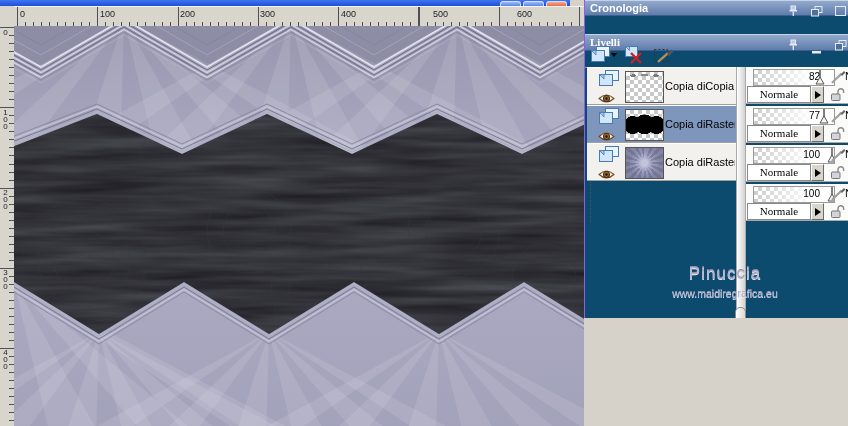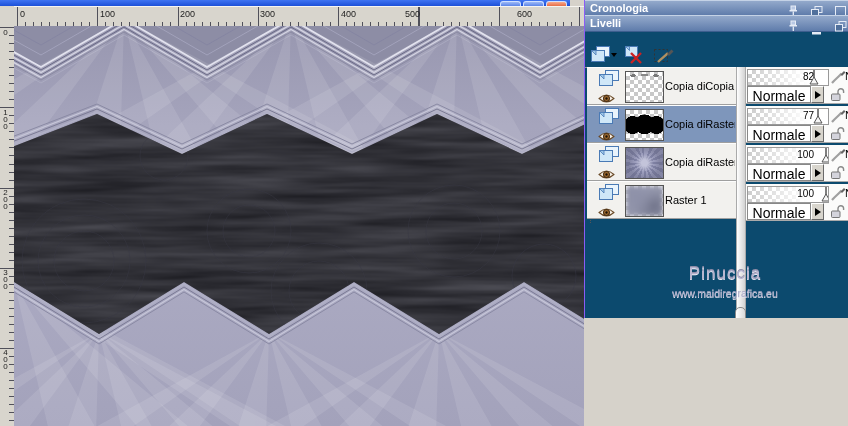--- a/index.html
+++ b/index.html
@@ -31,21 +31,21 @@
     background-position:0 1px, 100% 1px;
     background-repeat:repeat, repeat-y;}
   .vrl{position:absolute;left:1px;font-size:8px;color:#222;writing-mode:vertical-rl;text-orientation:upright;letter-spacing:-2px;line-height:8px;}
   #canvas-viewport{position:absolute;left:14px;top:26px;width:570px;height:400px;overflow:hidden;background:#a8a7bf;}
   
   #panel{position:absolute;left:584px;top:0;width:264px;height:318px;background:#0c4a6e;border-left:1px solid #8b5cf6;overflow:hidden;}
   .pbar{position:absolute;left:0;width:100%;height:14px;
     background:linear-gradient(#93a9cb,#5f7cab);border-top:1px solid #c4d2e6;border-bottom:1px solid #3d5e8e;}
   .pbar .ptitle{position:absolute;left:5px;top:1px;font-size:11px;font-weight:bold;color:#fff;}
   .pbar-ico{position:absolute;top:2px;width:12px;height:11px;}
-  #livelli-bar{top:15px;height:15px;}
+  #livelli-bar{top:34px;height:15px;font-family:Liberation Serif, serif;}
   #layers-toolbar{position:absolute;left:0;top:44px;width:100%;height:23px;border-bottom:1px solid #9a9a9a;}
   .tbi{position:absolute;top:2px;}
   
   #rows-left{position:absolute;left:2px;top:67px;width:149px;height:156px;}
   #tree-guide{position:absolute;left:5px;top:67px;height:156px;border-left:1px dotted #555;}
   .lrow{position:relative;width:100%;height:38px;background:#f2f1ee;border-bottom:1px solid #9f9f9f;border-top:1px solid #fdfdfd;box-sizing:border-box;}
   .lrow.sel{background:#7e96bb;}
   .pagesicon{position:absolute;left:11px;top:2px;}
   .eyeicon{position:absolute;left:11px;top:22px;}
   .thumb{position:absolute;left:38px;top:3px;width:37px;height:30px;border:1px solid #555;overflow:hidden;
@@ -64,30 +64,30 @@
       repeating-conic-gradient(from 8deg at 50% 50%, #9fa0c0 0 11deg, #787a9e 11deg 22deg);}
   .tf-blur{background:
       radial-gradient(circle at 30% 35%, #8d90a8, transparent 65%),
       radial-gradient(circle at 72% 65%, #6f7288, transparent 60%),
       radial-gradient(circle at 60% 25%, #a3a6ba, transparent 55%),
       #9497ac; filter:blur(2px);}
   .lname{position:absolute;left:78px;top:12px;font-size:11px;color:#000;white-space:nowrap;overflow:hidden;width:70px;}
   
   #rows-right{position:absolute;left:161px;top:67px;width:103px;height:156px;}
   .rrow{position:relative;width:100%;height:37px;margin-bottom:2px;background:#fbfbfa;border-bottom:1px solid #aaa;box-sizing:border-box;}
-  .slider{position:absolute;left:1px;top:2px;width:80px;height:15px;border:1px solid #999;overflow:hidden;
+  .slider{position:absolute;left:7px;top:2px;width:80px;height:15px;border:1px solid #999;overflow:hidden;
     background-image:linear-gradient(to right, rgba(255,255,255,0), #fff 75%),
       repeating-conic-gradient(#cccccc 0% 25%, #ffffff 0% 50%);
     background-size:auto, 8px 8px;}
   .slval{position:absolute;right:14px;top:1px;font-size:10px;color:#000;}
   .slthumb{position:absolute;top:0;}
   .brush-i{position:absolute;left:85px;top:2px;}
   .linkn{position:absolute;left:99px;top:3px;font-size:11px;color:#000;}
   .combo{position:absolute;left:1px;top:19px;width:62px;height:15px;border:1px solid #888;background:#fff;}
-  .comboval{position:absolute;left:50%;transform:translateX(-50%);top:1px;font-size:14px;color:#000;white-space:nowrap;}
+  .comboval{position:absolute;left:50%;transform:translateX(-50%);top:1px;font-size:11px;color:#000;white-space:nowrap;font-family:Liberation Serif, serif;}
   .ddbtn{position:absolute;left:65px;top:19px;width:13px;height:17px;background:#d8d5cd;
     border:1px solid;border-color:#fff #6a6a6a #6a6a6a #fff;box-sizing:border-box;}
   .ddarrow{position:absolute;left:3px;top:4px;width:0;height:0;border:4px solid transparent;border-left:6px solid #000;}
   .lock-i{position:absolute;left:84px;top:20px;}
   
   #splitter{position:absolute;left:151px;top:67px;width:10px;height:359px;
     background:linear-gradient(90deg,#ffffff,#d2d2d2);border-left:1px solid #aaa;border-right:1px solid #aaa;box-sizing:border-box;}
   #splitter-handle{position:absolute;left:150px;top:307px;width:11px;height:36px;border:1px solid #8a8a8a;border-radius:5px;
     background:linear-gradient(90deg,#fff,#d8d8d8);box-sizing:border-box;}
   #splitter-arrow{position:absolute;left:3px;top:13px;width:0;height:0;border:4px solid transparent;border-left:5px solid #000;}
@@ -108,21 +108,21 @@
   </div>
 
   <div id="ruler-corner"></div>
 
   <div id="hruler">
     <span class="hrl" style="left:6px">0</span>
     <span class="hrl" style="left:86px">100</span>
     <span class="hrl" style="left:166px">200</span>
     <span class="hrl" style="left:246px">300</span>
     <span class="hrl" style="left:327px">400</span>
-    <span class="hrl" style="left:391px">500</span>
+    <span class="hrl" style="left:419px">500</span>
     <span class="hrl" style="left:503px">600</span>
   </div>
 
   <div id="vruler">
     <span class="vrl" style="top:2px">0</span>
     <span class="vrl" style="top:82px">100</span>
     <span class="vrl" style="top:162px">200</span>
     <span class="vrl" style="top:242px">300</span>
     <span class="vrl" style="top:322px">400</span>
   </div>
@@ -342,40 +342,20 @@
               <circle cx="8" cy="5" r="2.8" fill="#a06b30" stroke="#4a3014"></circle>
               <circle cx="8" cy="5" r="1.1" fill="#1a1208"></circle>
             </svg>
         </span>
         <span class="thumb">
             <span class="tfill tf-kaleido"></span>
           </span>
         <span class="lname">Copia diRaster 1</span>
       </div>
 
-      <div class="lrow">
-        <span class="pagesicon">
-          <svg width="22" height="18" viewBox="0 0 22 18">
-              <rect x="7.5" y="0.5" width="13" height="10" fill="#eaf4fc" stroke="#4a7ab5"></rect>
-              <rect x="1.5" y="4.5" width="13" height="11" fill="#cfe7f8" stroke="#4a7ab5"></rect>
-              <path d="M1.5 4.5 h4.5 v4.5 z" fill="#9ec7e8" stroke="#4a7ab5" stroke-width="0.8"></path>
-            </svg>
-        </span>
-        <span class="eyeicon">
-          <svg width="17" height="11" viewBox="0 0 16 10">
-              <path d="M1 5 Q8 -1.5 15 5 Q8 11.5 1 5 Z" fill="#f5efe6" stroke="#6a4a28"></path>
-              <circle cx="8" cy="5" r="2.8" fill="#a06b30" stroke="#4a3014"></circle>
-              <circle cx="8" cy="5" r="1.1" fill="#1a1208"></circle>
-            </svg>
-        </span>
-        <span class="thumb">
-            <span class="tfill tf-blur"></span>
-          </span>
-        <span class="lname">Raster 1</span>
-      </div>
     </div>
 
     <div id="rows-right">
 
       <div class="rrow">
         <div class="slider">
           <span class="slval">82</span>
           <span class="slthumb" style="left:calc(82% - 5px)">
             <svg width="10" height="15" viewBox="0 0 10 15">
                 <line x1="5" y1="0" x2="5" y2="8" stroke="#000"></line>

